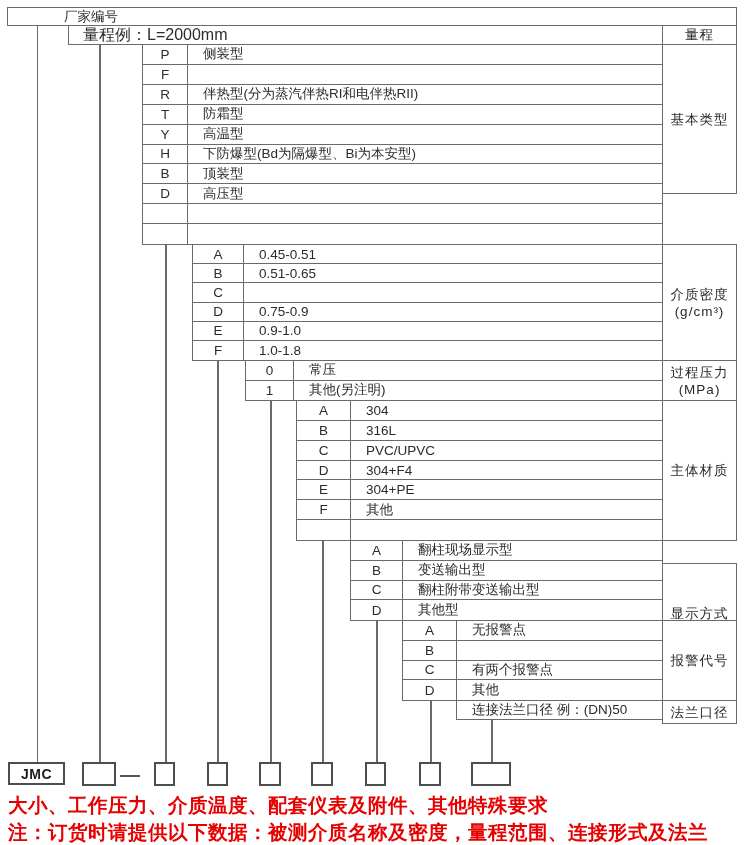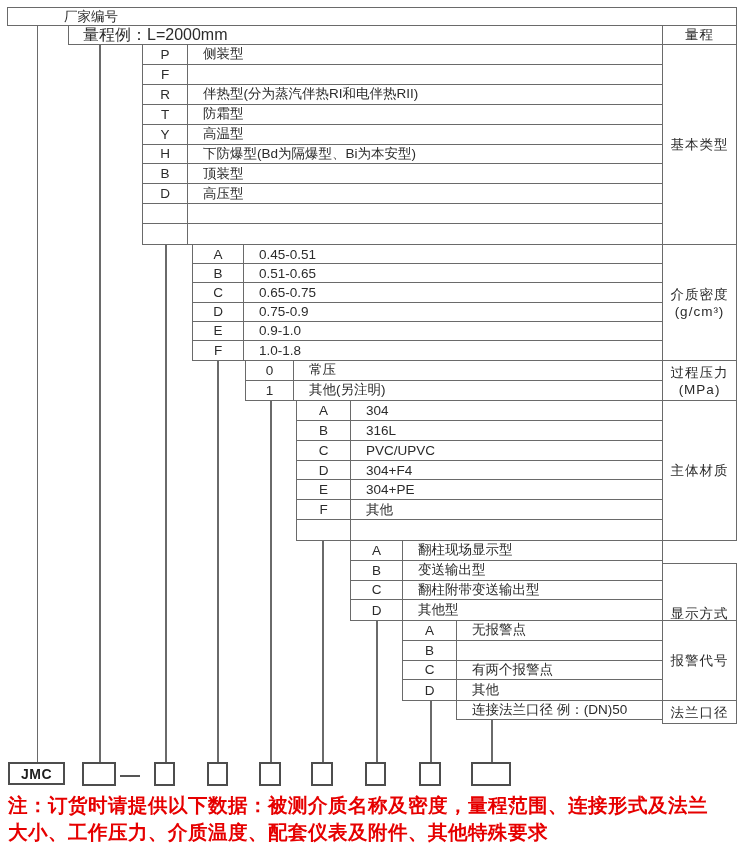--- a/index.html
+++ b/index.html
@@ -76,35 +76,34 @@
         </div>
         <div class="row" style="height: 20px;">
           <div class="keycell" style="width: 45px;"></div>
           <div class="desccell"></div>
         </div>
         <div class="row" style="height: 20px;">
           <div class="keycell" style="width: 45px;"></div>
           <div class="desccell"></div>
         </div>
       </div>
-      <div class="catcell" style="top: 44px; height: 201px;">
+      <div class="catcell" style="top: 44px; height: 150px;">
         <div>基本类型</div>
       </div>
       <div class="section" style="left: 192px; top: 244px; width: 471px; height: 117.04px;">
         <div class="row" style="height: 19.34px;">
           <div class="keycell" style="width: 51px;">A</div>
           <div class="desccell">0.45-0.51</div>
         </div>
         <div class="row" style="height: 19.34px;">
           <div class="keycell" style="width: 51px;">B</div>
           <div class="desccell">0.51-0.65</div>
         </div>
         <div class="row" style="height: 19.34px;">
           <div class="keycell" style="width: 51px;">C</div>
-          <div class="desccell">0.65-0.75</div>
         </div>
         <div class="row" style="height: 19.34px;">
           <div class="keycell" style="width: 51px;">D</div>
           <div class="desccell">0.75-0.9</div>
         </div>
         <div class="row" style="height: 19.34px;">
           <div class="keycell" style="width: 51px;">E</div>
           <div class="desccell">0.9-1.0</div>
         </div>
         <div class="row" style="height: 19.34px;">
@@ -231,16 +230,16 @@
       <div class="codebox" style="left: 207px; top: 762px; width: 21px; height: 24px;"></div>
       <div class="codebox" style="left: 259px; top: 762px; width: 22px; height: 24px;"></div>
       <div class="codebox" style="left: 311px; top: 762px; width: 22px; height: 24px;"></div>
       <div class="codebox" style="left: 365px; top: 762px; width: 21px; height: 24px;"></div>
       <div class="codebox" style="left: 419px; top: 762px; width: 22px; height: 24px;"></div>
       <div class="codebox" style="left: 471px; top: 762px; width: 40px; height: 24px;"></div>
       <div class="dashsep" style="left: 115px; top: 762px; width: 30px; height: 24px;">—</div>
     </div>
 
   <div class="note">
+    <div>大小、工作压力、介质温度、配套仪表及附件、其他特殊要求</div>
     <div>注：订货时请提供以下数据：被测介质名称及密度，量程范围、连接形式及法兰</div>
-    <div>大小、工作压力、介质温度、配套仪表及附件、其他特殊要求</div>
   </div>
 </div>
 
 </body></html>

